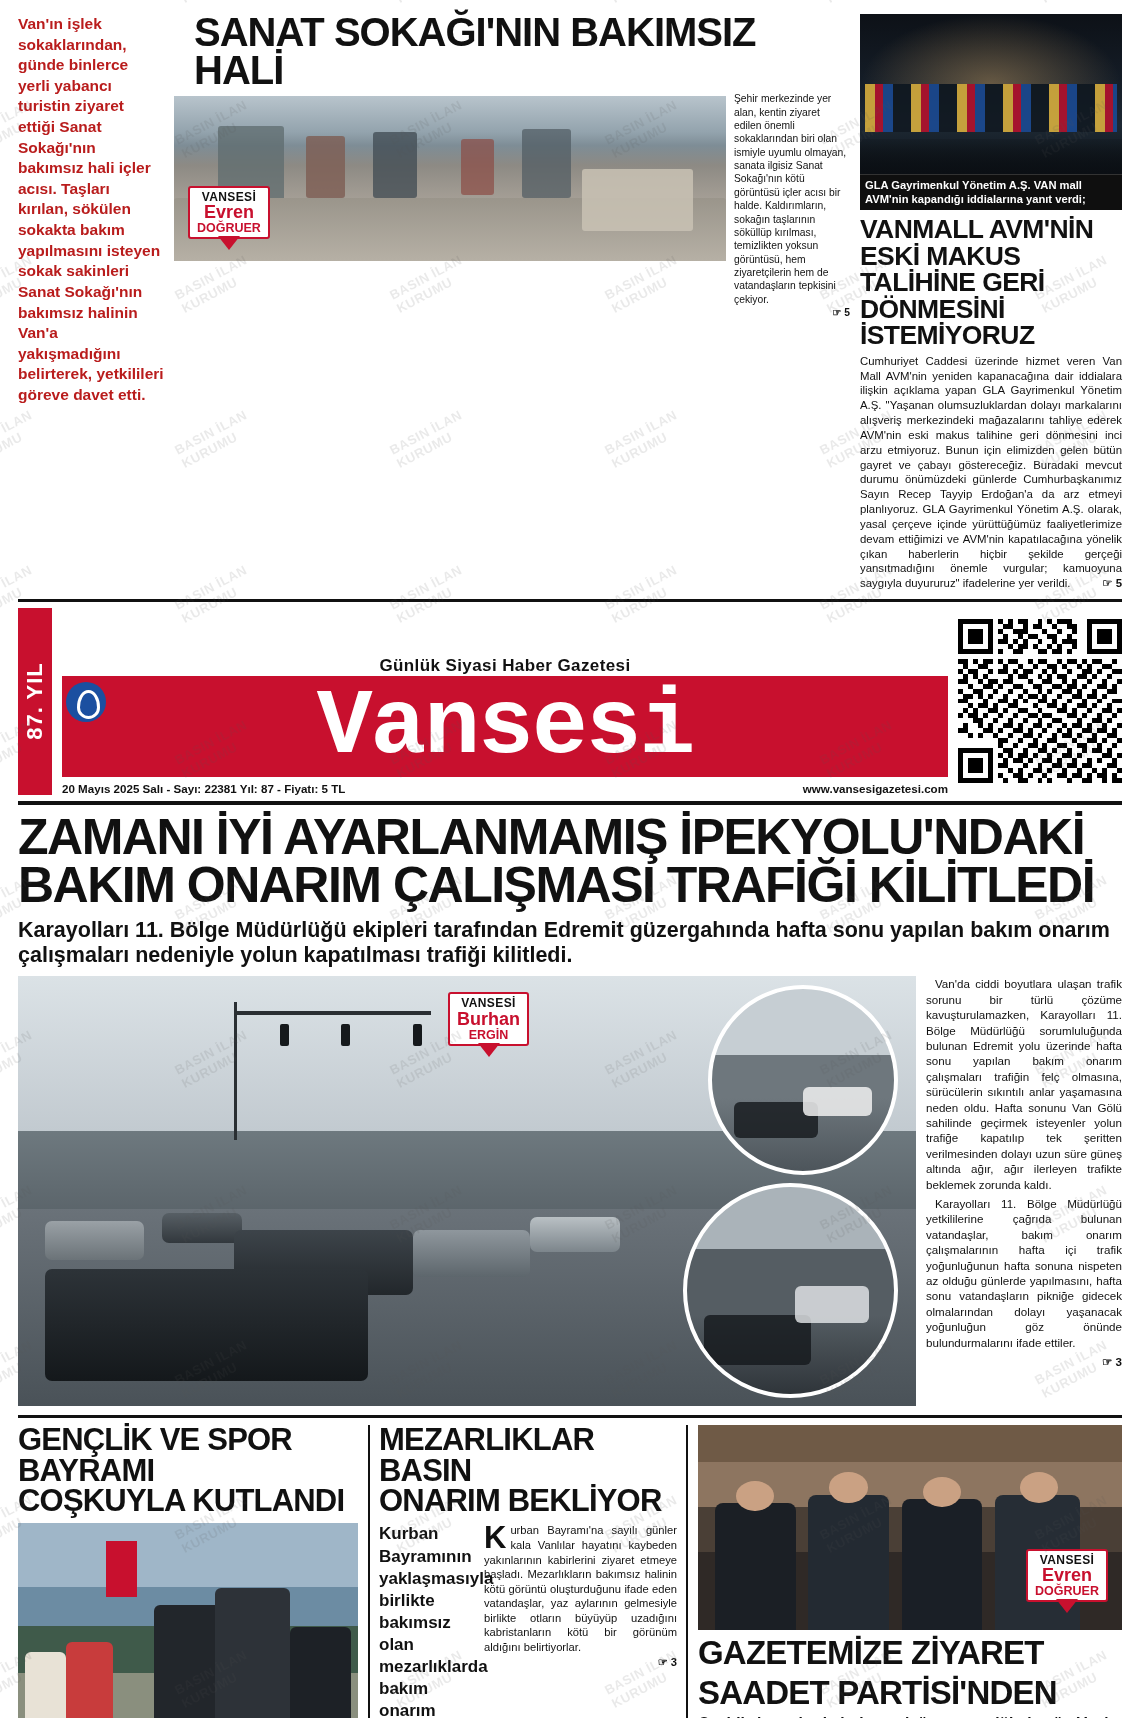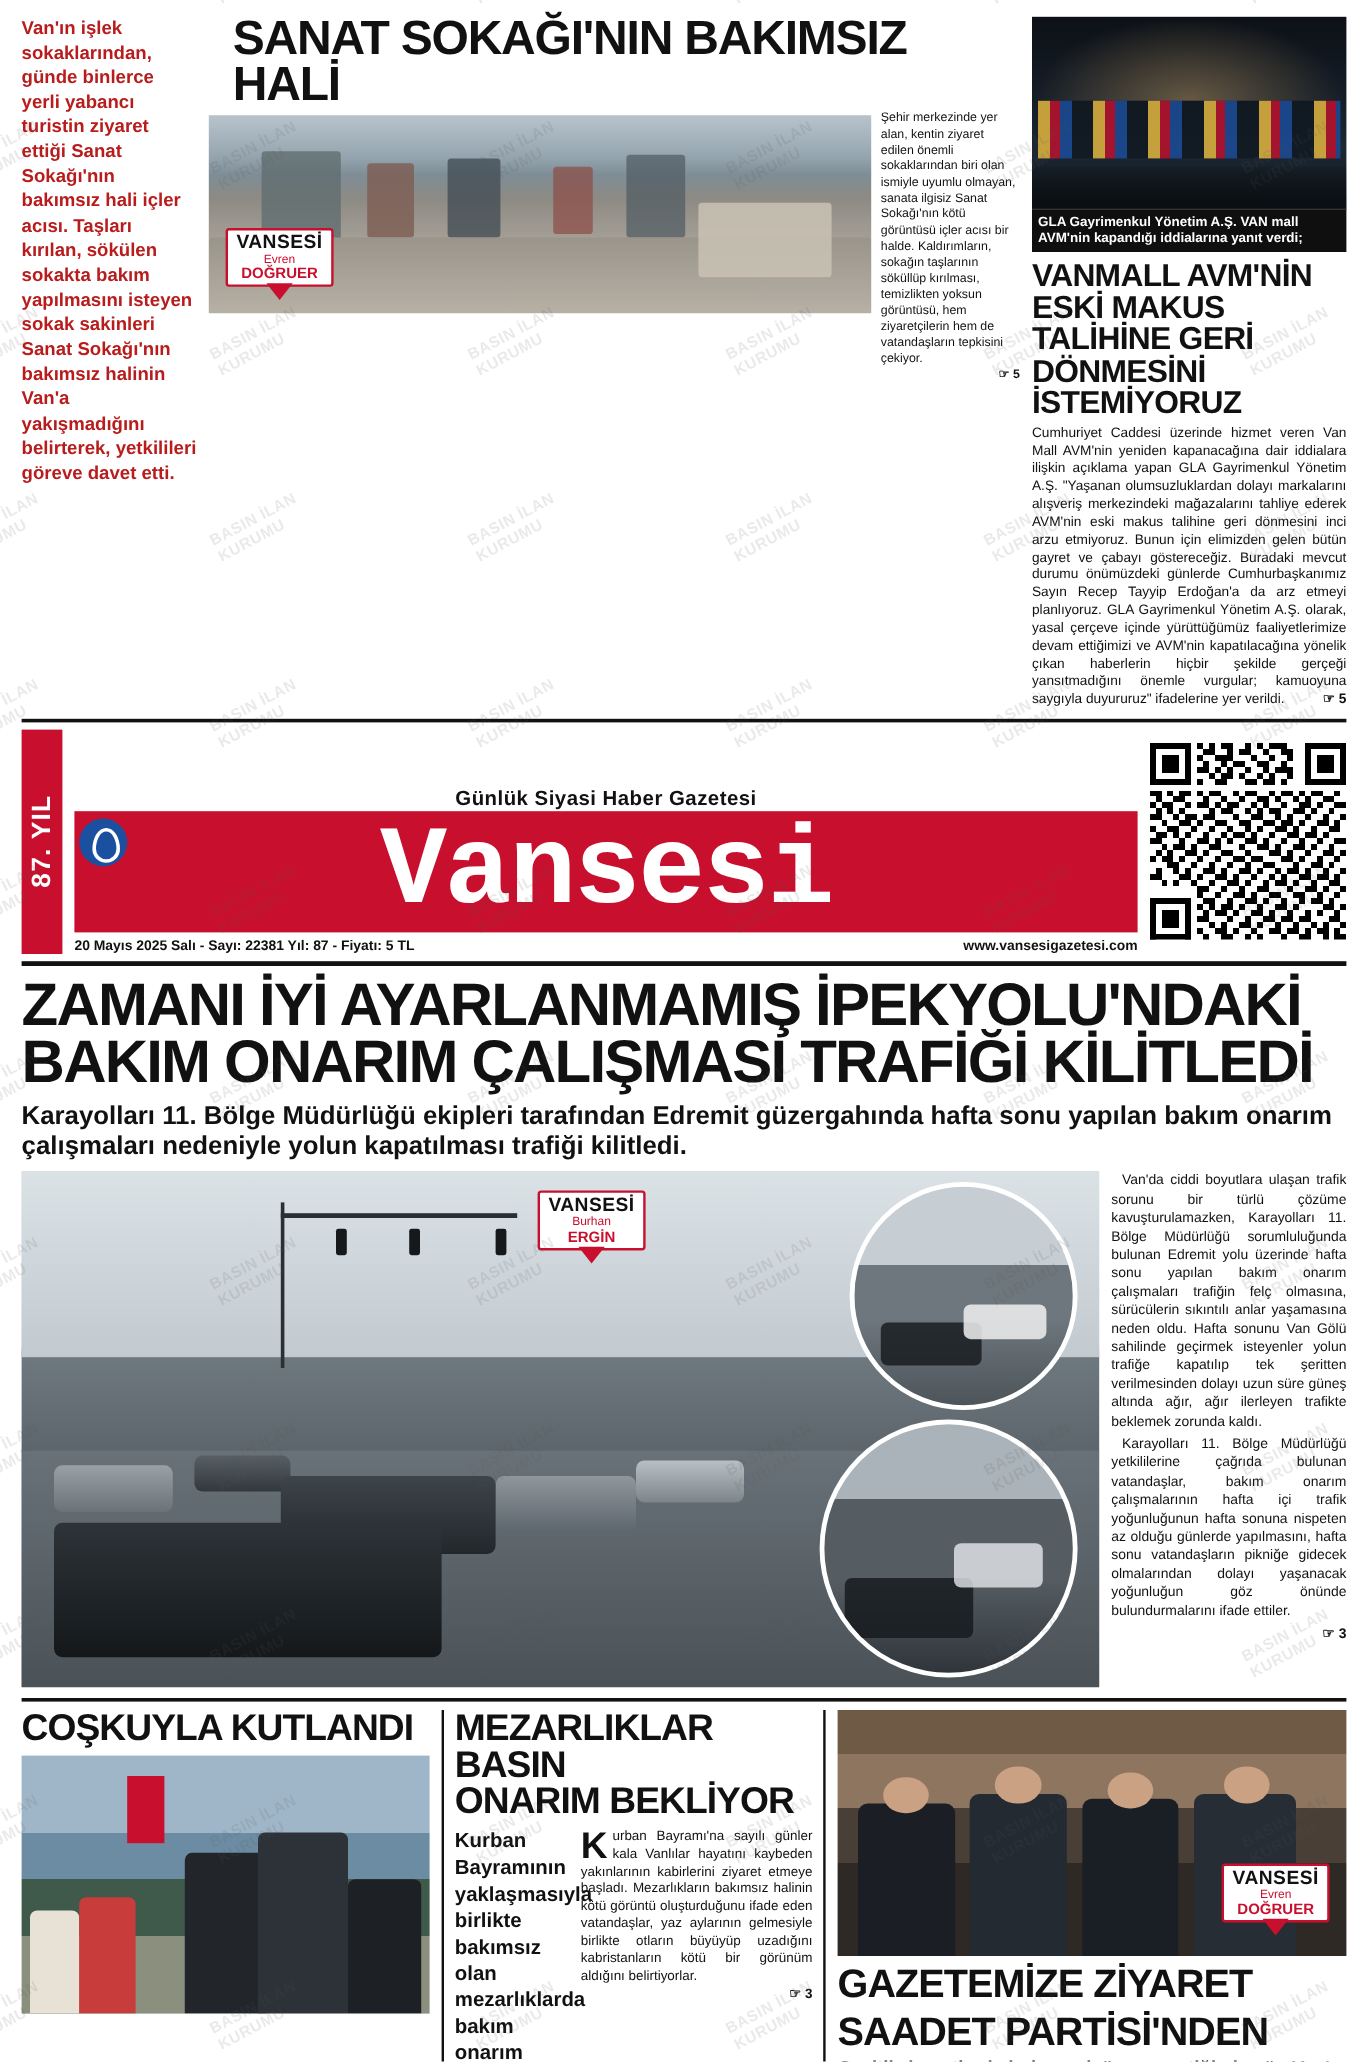--- a/index.html
+++ b/index.html
@@ -52,22 +52,22 @@
   .b6{left:74%;top:44%;width:20%;height:38%;background:#c9c2b4;opacity:.85;border-radius:50%/30%;}
   .b7{left:0;top:62%;width:100%;height:38%;background:linear-gradient(180deg,#9a958b,#b6b0a5);}
 
   .caption-col { width:116px; flex:0 0 116px; font-size:10.3px; line-height:1.3; color:#111; padding-top:3px;}
   .caption-col .pg { text-align:right; font-weight:700; }
 
   .tag {
     position:absolute; z-index:6; background:#fff; border:2px solid #c8102e; border-radius:3px;
     padding:3px 7px 2px; text-align:center; min-width:66px;
   }
-  .tag .t1 { font-size:16px; font-weight:800; color:#111; letter-spacing:.4px; line-height:1.05;}
-  .tag .t2 { font-size:10px; font-weight:400; color:#c8102e; line-height:1.05; }
+  .tag .t1 { font-size:12px; font-weight:800; color:#111; letter-spacing:.4px; line-height:1.05;}
+  .tag .t2 { font-size:18px; font-weight:700; color:#c8102e; line-height:1.05; }
   .tag .t3 { font-size:12.5px; font-weight:800; color:#c8102e; line-height:1.05; }
   .tag .arrow { position:absolute; left:50%; bottom:-13px; transform:translateX(-50%);
     width:0;height:0;border-left:11px solid transparent;border-right:11px solid transparent;border-top:14px solid #c8102e; }
 
   .night-photo { height:160px; position:relative; overflow:hidden;
     background:linear-gradient(180deg,#0d1117 0%,#141c26 40%,#1d2833 70%,#0e1419 100%); }
   .night-photo .lightrow{position:absolute;left:2%;right:2%;top:44%;height:30%;
     background:repeating-linear-gradient(90deg,#f0c040 0 10px,#c8102e 10px 18px,#1b4fa0 18px 28px,#101820 28px 46px);
     opacity:.8; filter:blur(.4px);}
   .night-photo .glow{position:absolute;left:0;right:0;top:0;height:44%;
@@ -595,20 +595,21 @@
     <div class="bigtext">
       <p>Van'da ciddi boyutlara ulaşan trafik sorunu bir türlü çözüme kavuşturulamazken, Karayolları 11. Bölge Müdürlüğü sorumluluğunda bulunan Edremit yolu üzerinde hafta sonu yapılan bakım onarım çalışmaları trafiğin felç olmasına, sürücülerin sıkıntılı anlar yaşamasına neden oldu. Hafta sonunu Van Gölü sahilinde geçirmek isteyenler yolun trafiğe kapatılıp tek şeritten verilmesinden dolayı uzun süre güneş altında ağır, ağır ilerleyen trafikte beklemek zorunda kaldı.</p>
       <p>Karayolları 11. Bölge Müdürlüğü yetkililerine çağrıda bulunan vatandaşlar, bakım onarım çalışmalarının hafta içi trafik yoğunluğunun hafta sonuna nispeten az olduğu günlerde yapılmasını, hafta sonu vatandaşların pikniğe gidecek olmalarından dolayı yaşanacak yoğunluğun göz önünde bulundurmalarını ifade ettiler.</p>
       <div class="pg">☞ <span>3</span></div>
     </div>
   </div>
 
   <div class="bottom">
 
     <div class="bcol1">
+      <div class="bh">GENÇLİK VE SPOR BAYRAMI</div>
       <div class="bh2">COŞKUYLA KUTLANDI</div>
       <div class="photo b1p">
         <div class="flag"></div>
         <div class="person pp4"></div>
           <div class="person pp3"></div>
         <div class="person pp1"></div>
           <div class="person pp2"></div>
           <div class="person pp5"></div>
       </div>
 

